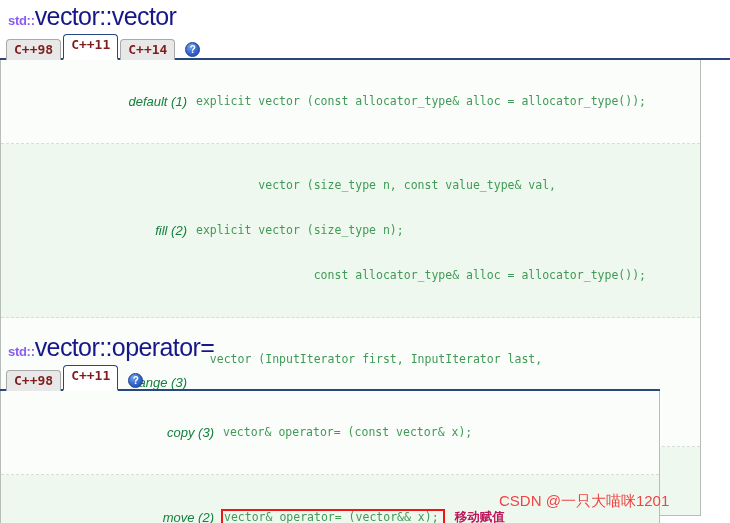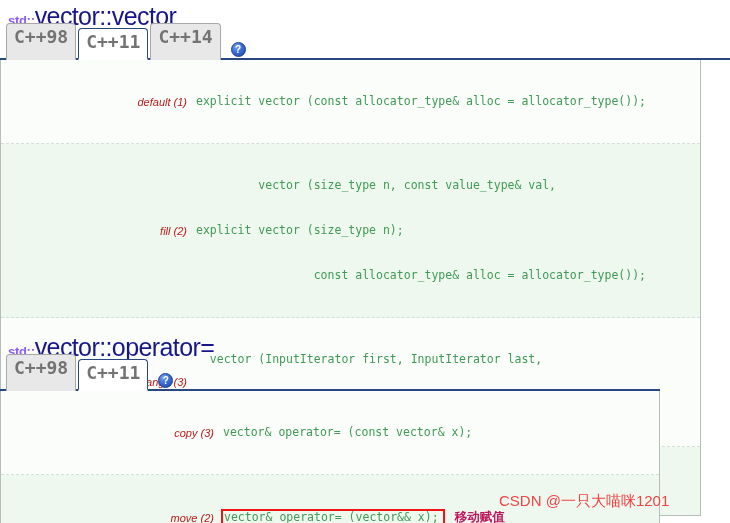--- a/index.html
+++ b/index.html
@@ -51,24 +51,24 @@
   .tabbar .tabs {
     position: absolute;
     left: 6px;
     bottom: -2px;
     display: flex;
     align-items: flex-end;
     gap: 2px;
   }
   .tab {
     font-family: "DejaVu Sans Mono", monospace;
-    font-size: 18px;
-    font-weight: bold;
-    color: #737373;
-    padding: 3px 7px 12px 7px;
+    font-size: 13px;
+    font-weight: bold;
+    color: #7f1d1d;
+    padding: 3px 7px 2px 7px;
     border: 1px solid #a8a8a8;
     border-bottom: none;
     border-radius: 4px 4px 0 0;
     background: #e8e8e8;
     line-height: 1.15;
     position: relative;
     top: 0;
   }
   .tab.active {
     background: #ffffff;
@@ -115,22 +115,22 @@
     background: #eff8ef;
   }
   .sigrow.plain {
     background: #fafdfa;
   }
   .rowlabel {
     flex: 0 0 auto;
     text-align: center;
     font-family: "Liberation Sans", sans-serif;
     font-style: italic;
-    font-size: 11px;
-    color: #b91c1c;
+    font-size: 13px;
+    color: #15803d;
     padding-right: 9px;
     display: flex;
     align-items: center;
     justify-content: flex-end;
     box-sizing: border-box;
     white-space: nowrap;
   }
   .rowcode {
     flex: 1 1 auto;
     font-family: "DejaVu Sans Mono", monospace;

